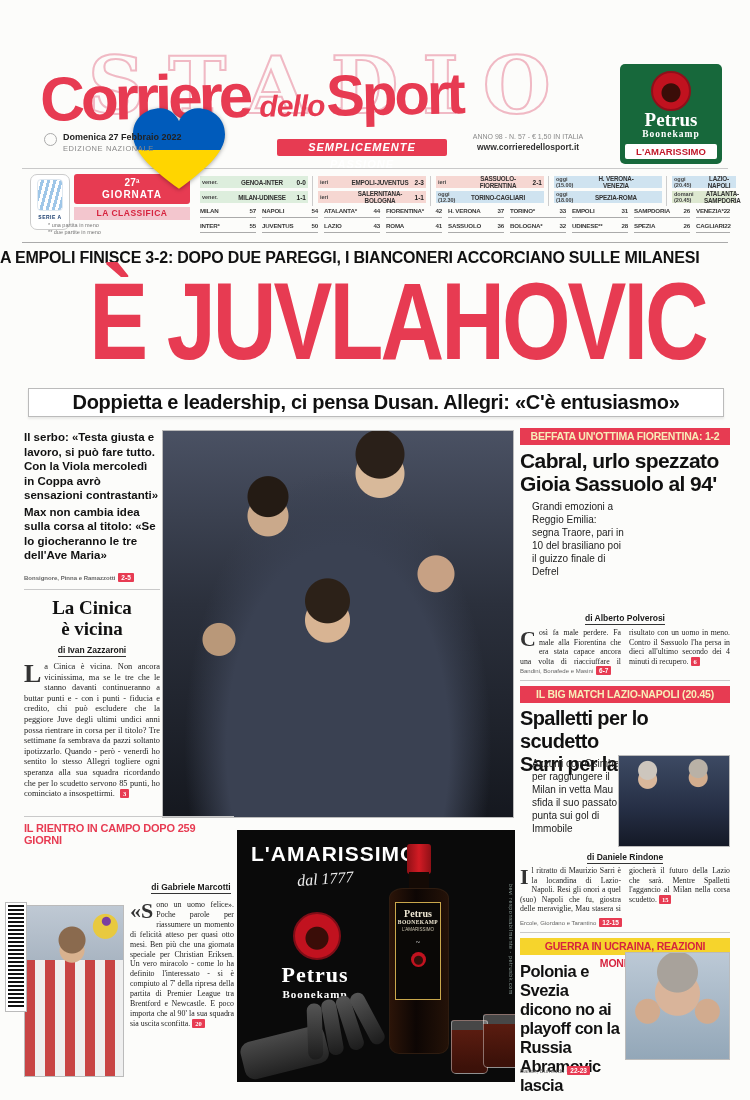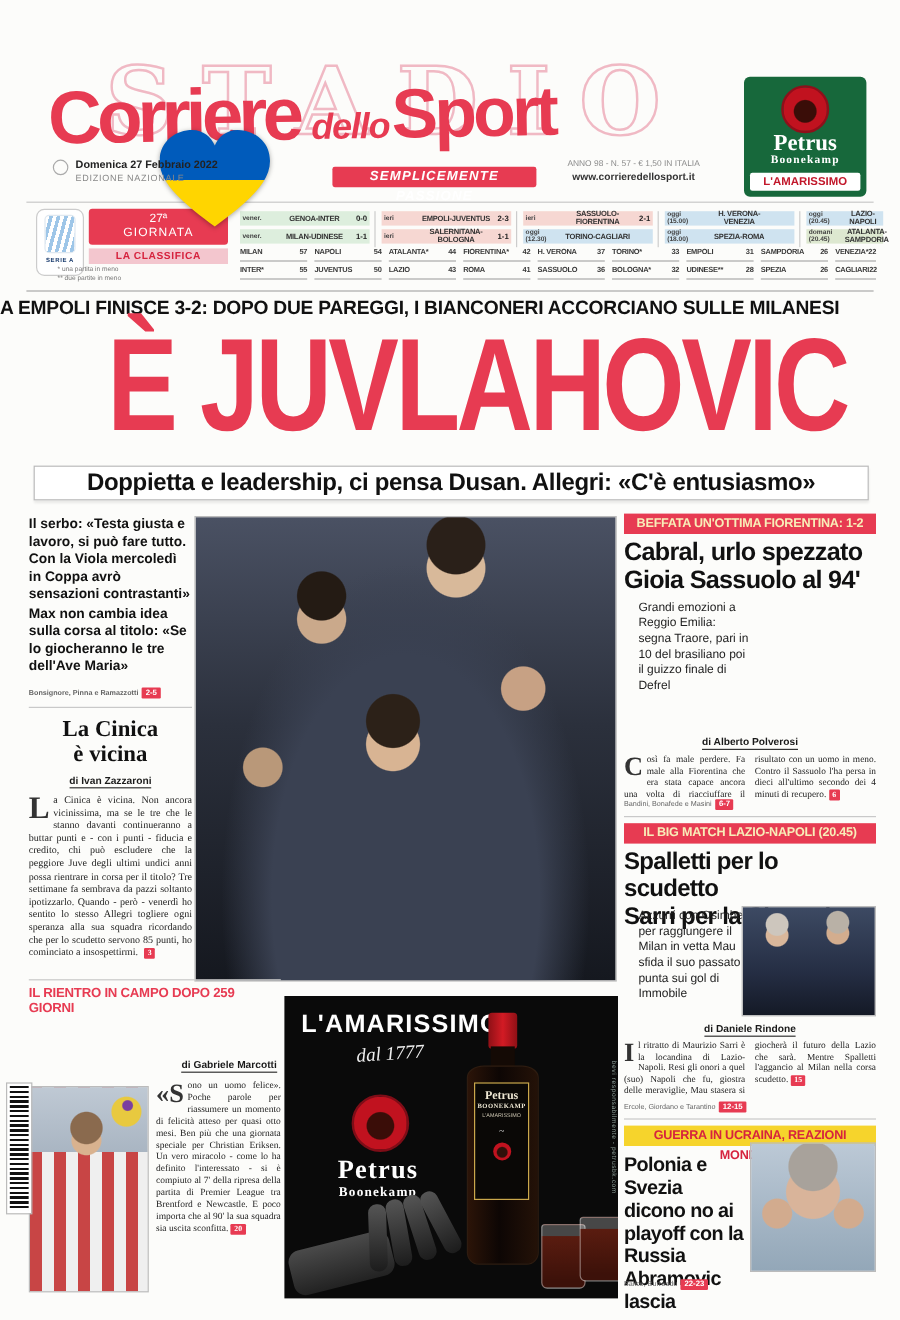--- a/index.html
+++ b/index.html
@@ -38,21 +38,21 @@
             font-weight:bold;font-size:9.5px;line-height:15px;border-radius:2px;}
 
   
   .sa-logo{left:30px;top:174px;width:40px;height:56px;background:#fff;border:1px solid #ccc;border-radius:7px;
            text-align:center;padding-top:4px;box-sizing:border-box;}
   .sa-mark{width:24px;height:30px;margin:0 auto;border-radius:4px;
            background:repeating-linear-gradient(105deg,#ffffff 0 3px,#9ec6e8 3px 6px);
            border:1px solid #dfe8f0;}
   .sa-txt{font-size:5px;font-weight:bold;color:#1a3c6e;letter-spacing:.5px;margin-top:3px;}
   .round-badge{left:74px;top:174px;width:116px;height:30px;background:#e73b52;border-radius:3px;color:#fff;
-               text-align:center;font-weight:normal;}
+               text-align:center;font-weight:bold;}
   .round-badge .r1{font-size:10px;line-height:13px;padding-top:2px;}
   .round-badge .r2{font-size:10px;line-height:11px;letter-spacing:1px;}
   .classifica-badge{left:74px;top:207px;width:116px;height:13px;background:#f3c6ce;color:#d6233e;
                     font-weight:bold;font-size:8.5px;text-align:center;line-height:13px;letter-spacing:.5px;}
   .legend{left:48px;top:222px;font-size:5.5px;color:#777;line-height:7px;}
 
   .fxg{position:absolute;top:176px;width:108px;}
   .fxg.gsep{border-left:1px solid #ccc;padding-left:5px;}
   .fx{display:flex;align-items:center;height:12px;margin-bottom:3px;padding:0 2px;}
   .fx .fxw{width:30px;font-size:5.5px;font-weight:bold;color:#444;flex:none;}

